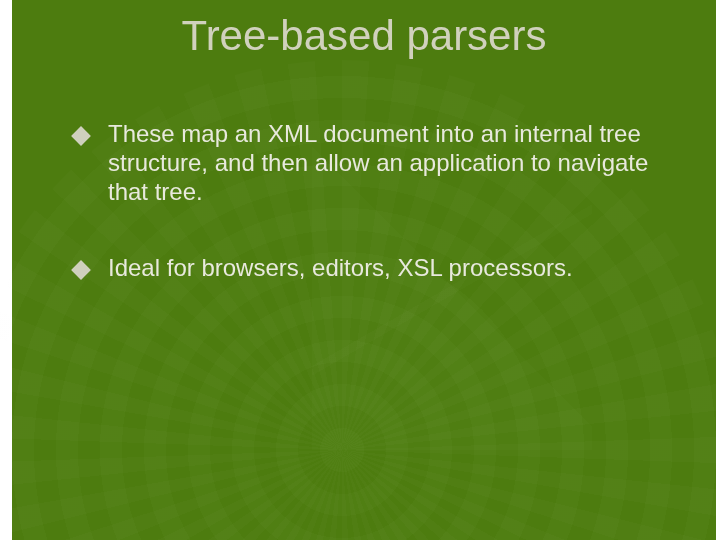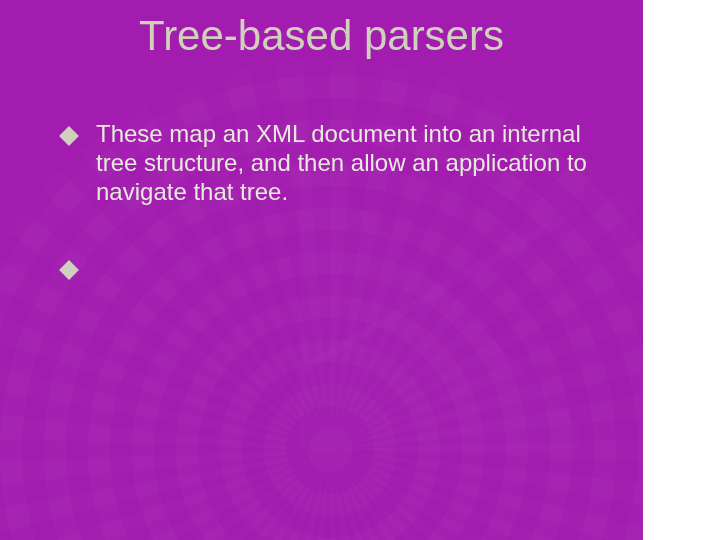--- a/index.html
+++ b/index.html
@@ -4,25 +4,26 @@
 <style>
   html, body {
     margin: 0;
     padding: 0;
     width: 720px;
     height: 540px;
     overflow: hidden;
   }
   .slide {
     position: relative;
-    width: 643px;
+    width: 704px;
     height: 540px;
-    background: #a21caf;
+    background: #4d7c0f;
     font-family: Verdana, Geneva, sans-serif;
     color: #e2e3d4;
+    margin-left: 12px;
   }
   
   .dish {
     position: absolute;
     left: -60px;
     bottom: -300px;
     width: 780px;
     height: 780px;
     border-radius: 50%;
     background:
@@ -93,16 +94,17 @@
 
   <div class="body">
 
     <div class="bullet">
       <span class="marker"></span>
       <span>These map an XML document into an internal tree structure, and then allow an application to navigate that tree.</span>
     </div>
 
     <div class="bullet">
       <span class="marker"></span>
+      <span>Ideal for browsers, editors, XSL processors.</span>
     </div>
 
   </div>
 </div>
 
 </body></html>

